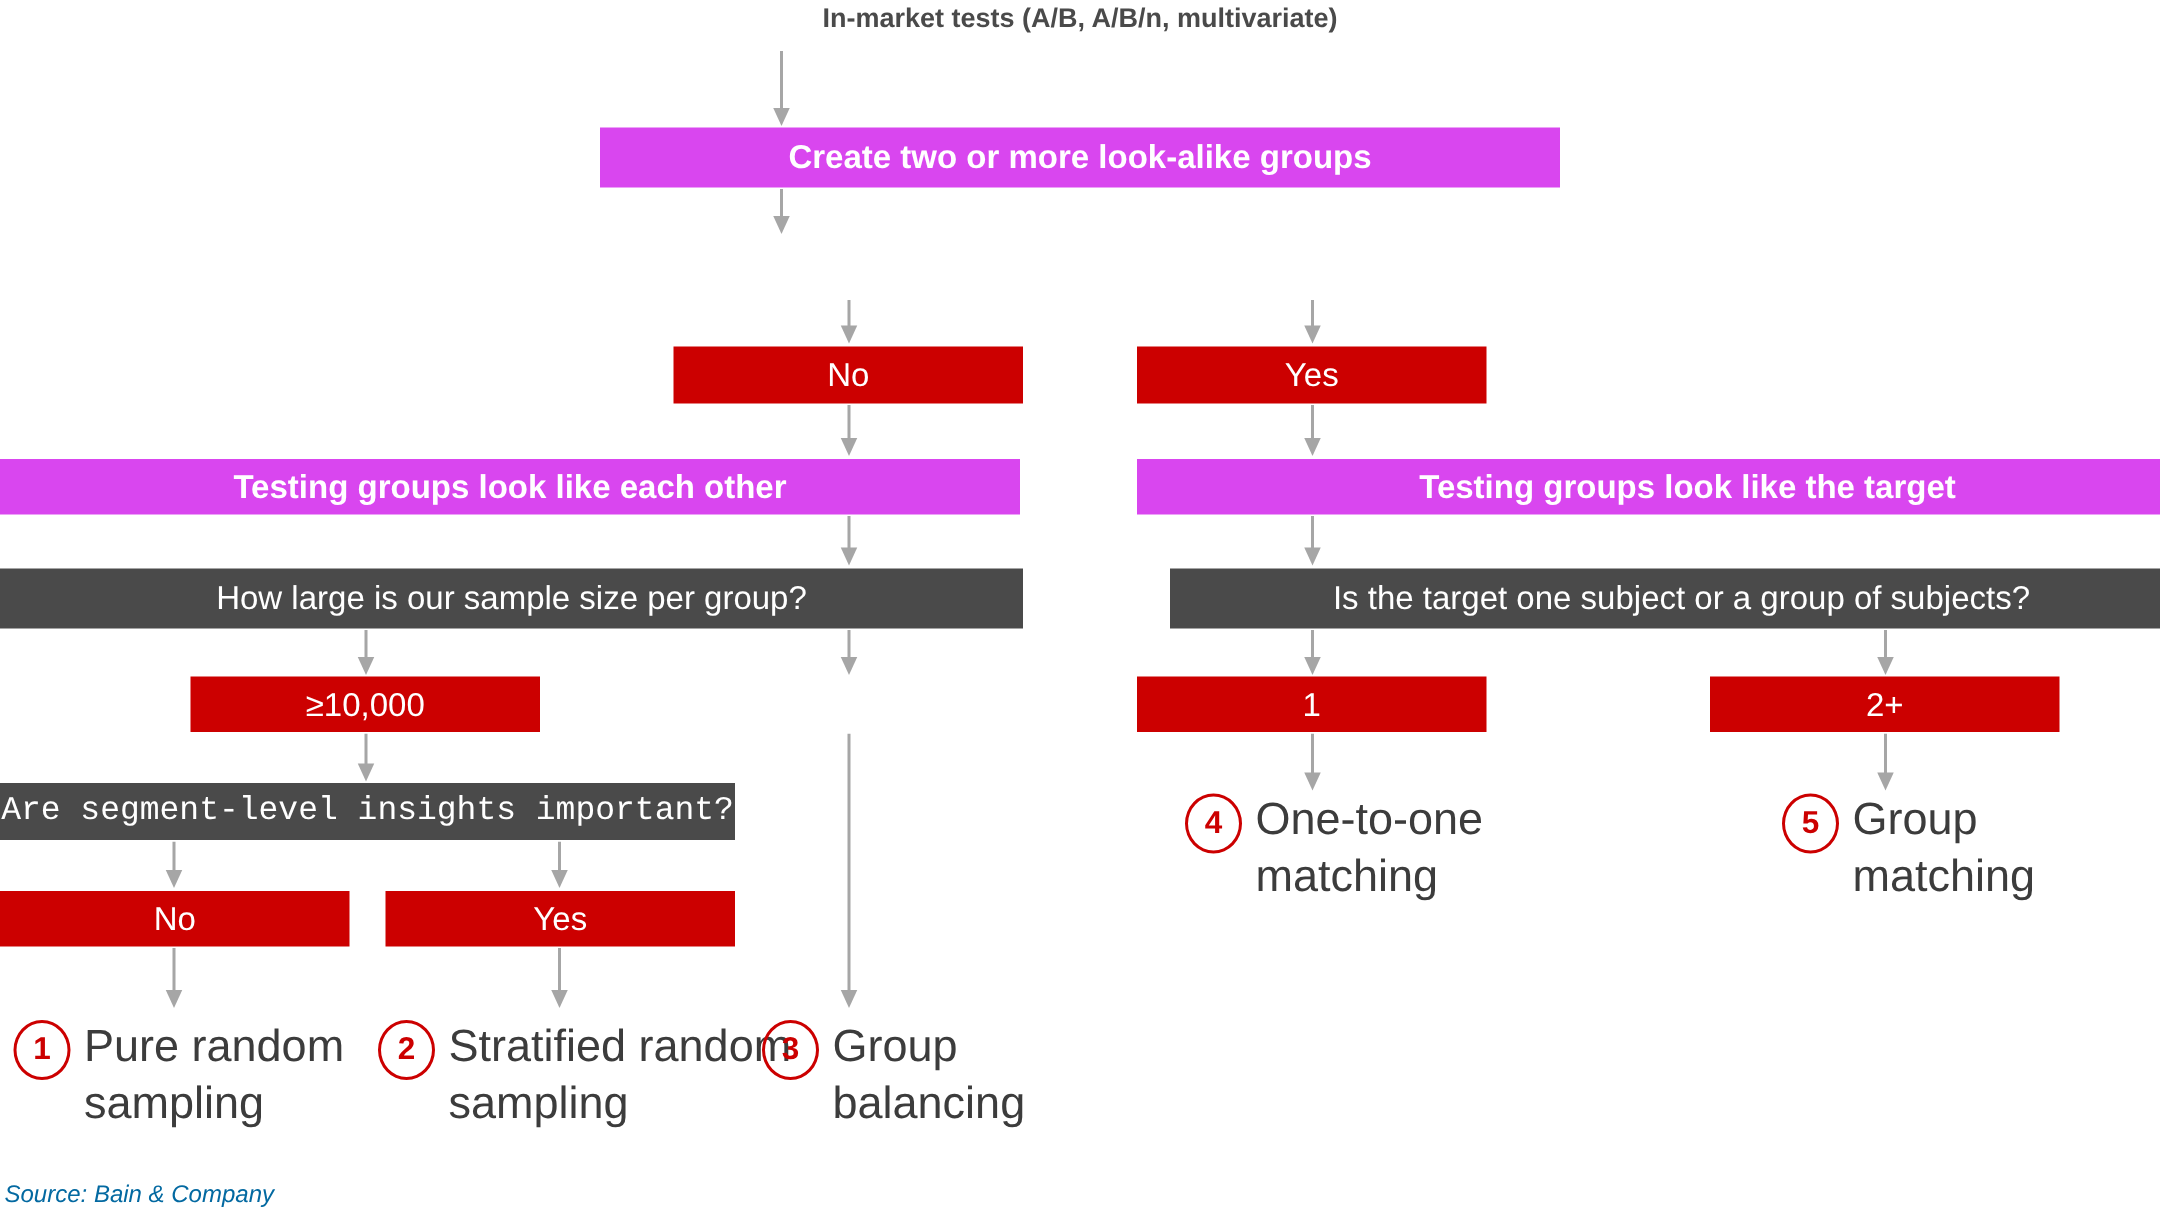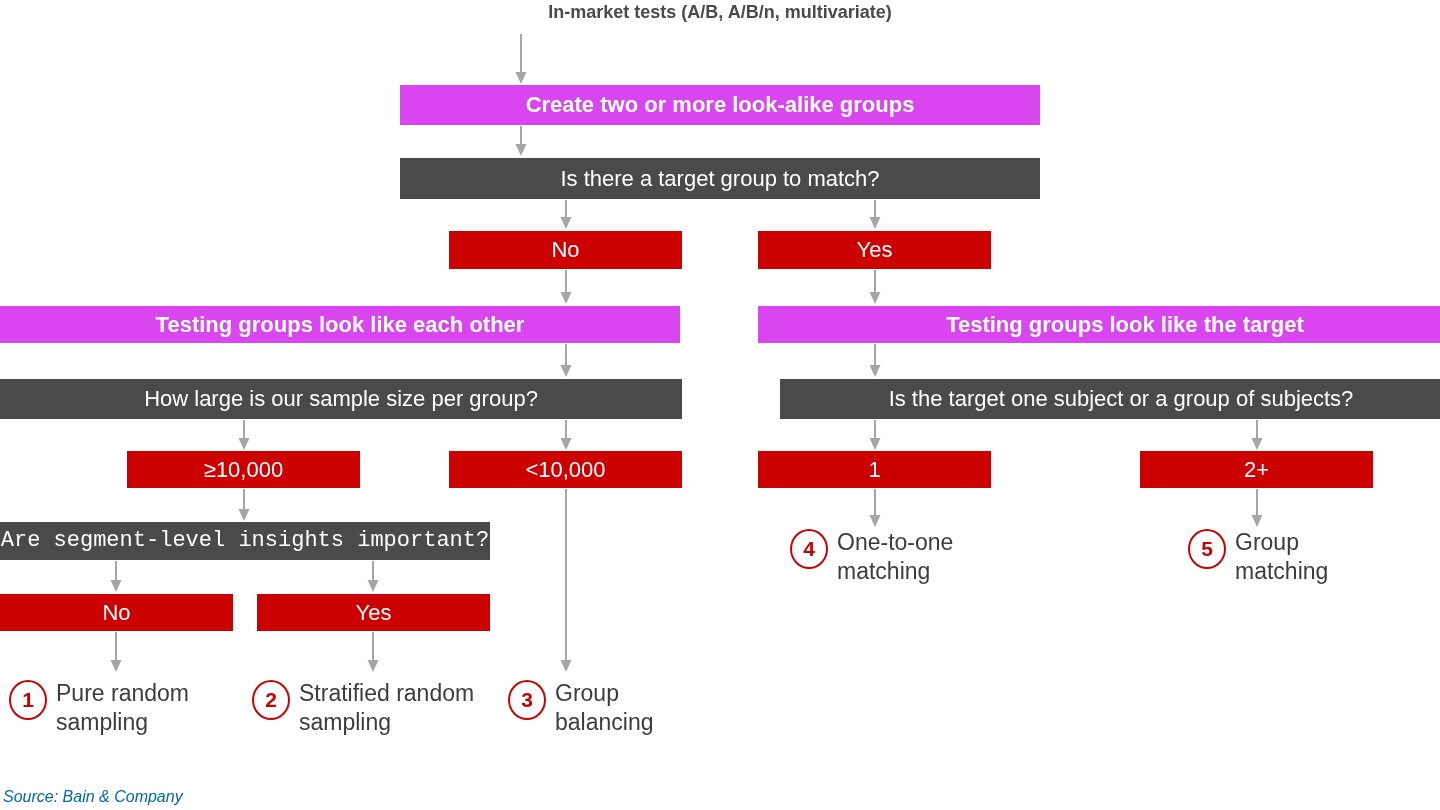--- a/index.html
+++ b/index.html
@@ -66,21 +66,21 @@
     border-radius: 50%;
     color: #cc0000;
     font-weight: bold;
     font-size: 21px;
     display: flex;
     align-items: center;
     justify-content: center;
     margin-top: 1px;
   }
   .outcome-label {
-    font-size: 23px;
+    font-size: 30px;
     color: #3c3c3c;
     line-height: 1.28;
     white-space: pre-line;
   }
   .source {
     position: absolute;
     font-size: 16px;
     color: #0369a1;
     white-space: nowrap;
     font-style: italic;
@@ -102,21 +102,20 @@
 
   <div class="box gray" style="left:400px; top:85px; width:640px; height:40px;">Create two or more look-alike groups</div>
 
   <div class="arrow" style="left:514px; top:126px;">
     <svg width="14" height="32" viewBox="0 0 14 32">
       <line x1="7" y1="0" x2="7" y2="20" stroke="#a6a6a6" stroke-width="2"></line>
       <polygon points="1.5,18 12.5,18 7,30" fill="#a6a6a6"></polygon>
     </svg>
   </div>
 
-  <div class="box dark" style="left:400px; top:158px; width:640px; height:41px;">Is there a target group to match?</div>
 
   <div class="arrow" style="left:559px; top:200px;">
     <svg width="14" height="31" viewBox="0 0 14 31">
       <line x1="7" y1="0" x2="7" y2="19" stroke="#a6a6a6" stroke-width="2"></line>
       <polygon points="1.5,17 12.5,17 7,29" fill="#a6a6a6"></polygon>
     </svg>
   </div>
 
   <div class="arrow" style="left:868px; top:200px;">
     <svg width="14" height="31" viewBox="0 0 14 31">
@@ -188,21 +187,20 @@
 
   <div class="arrow" style="left:1250px; top:420px;">
     <svg width="14" height="32" viewBox="0 0 14 32">
       <line x1="7" y1="0" x2="7" y2="20" stroke="#a6a6a6" stroke-width="2"></line>
       <polygon points="1.5,18 12.5,18 7,30" fill="#a6a6a6"></polygon>
     </svg>
   </div>
 
   <div class="box red" style="left:127px; top:451px; width:233px; height:37px;">≥10,000</div>
 
-  <div class="box red" style="left:449px; top:451px; width:233px; height:37px;">&lt;10,000</div>
 
   <div class="box red" style="left:758px; top:451px; width:233px; height:37px;">1</div>
 
   <div class="box red" style="left:1140px; top:451px; width:233px; height:37px;">2+</div>
 
   <div class="arrow" style="left:237px; top:489px;">
     <svg width="14" height="34" viewBox="0 0 14 34">
       <line x1="7" y1="0" x2="7" y2="22" stroke="#a6a6a6" stroke-width="2"></line>
       <polygon points="1.5,20 12.5,20 7,32" fill="#a6a6a6"></polygon>
     </svg>

